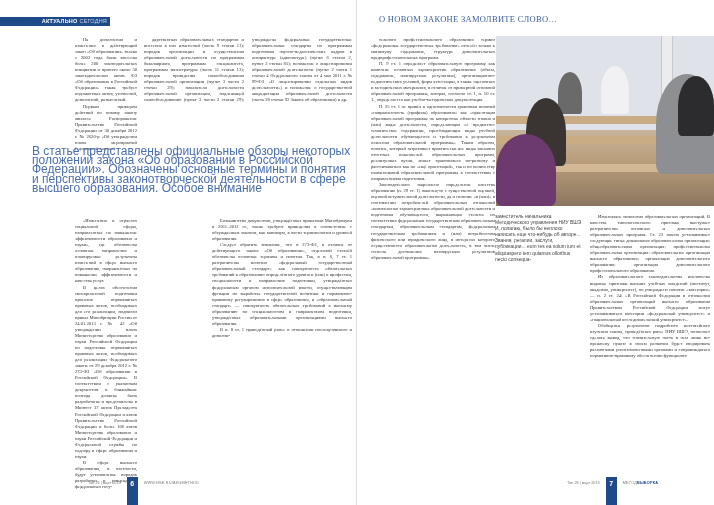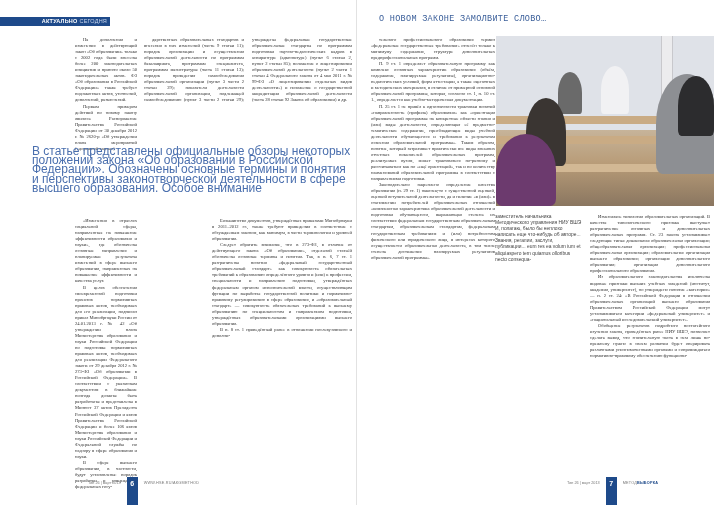--- a/index.html
+++ b/index.html
@@ -3,21 +3,21 @@
 <meta charset="utf-8">
 <style>
   html,body{margin:0;padding:0;background:#ffffff;}
   body{width:714px;height:505px;position:relative;overflow:hidden;font-family:"Liberation Serif",serif;color:#2a2a2a;}
   .spread{position:absolute;left:0;top:0;width:714px;height:505px;display:flex;}
   .page{position:relative;width:357px;height:505px;box-sizing:border-box;}
   .page.left{border-right:1px solid #e2e2e2;}
   .section-bar{position:absolute;left:0;top:17px;width:110px;height:9px;background:#1e4a8a;color:#fff;font-family:"Liberation Sans",sans-serif;font-size:5.5px;line-height:9px;text-align:right;padding-right:3px;box-sizing:border-box;letter-spacing:.2px;}
   .section-bar b{font-weight:bold;}
   .section-bar span.light{font-weight:normal;color:#c9d6ee;margin-left:2px;}
-  .article-title{position:absolute;left:22px;top:14px;font-family:Liberation Mono, monospace;font-size:8.5px;color:#3b5f9a;letter-spacing:.3px;}
+  .article-title{position:absolute;left:22px;top:14px;font-family:Liberation Serif, serif;font-size:8.5px;color:#3b5f9a;letter-spacing:.3px;}
   .col{position:absolute;font-size:4.6px;line-height:6.05px;text-align:justify;color:#333;}
   .col p{margin:0;text-indent:8px;}
   .lead{position:absolute;left:32px;top:147px;width:320px;font-family:"Liberation Sans",sans-serif;font-size:12px;line-height:9.2px;color:#4a6fae;}
   .photo{position:absolute;left:496px;top:36px;width:218px;height:170px;background:linear-gradient(180deg,#dcdfe5 0%,#d4d6db 40%,#c7b49a 55%,#b89c78 75%,#8a7660 100%);overflow:hidden;}
   .photo .wall{position:absolute;left:0;top:0;width:100%;height:55%;background:#dfe2e8;}
   .photo .pillar{position:absolute;left:165px;top:0;width:10px;height:90px;background:#ececee;border-left:1px solid #c8c8cc;border-right:1px solid #c8c8cc;}
   .photo .desk{position:absolute;left:0;height:8px;background:#c9ab84;}
   .photo .person{position:absolute;border-radius:50% 50% 10% 10%;}
   .caption{position:absolute;left:495px;top:214px;width:88px;font-family:"Liberation Sans",sans-serif;font-size:4.9px;line-height:6.1px;color:#444;}
   .footer{position:absolute;top:477px;font-family:"Liberation Sans",sans-serif;font-size:3.8px;color:#777;display:flex;align-items:flex-start;}

